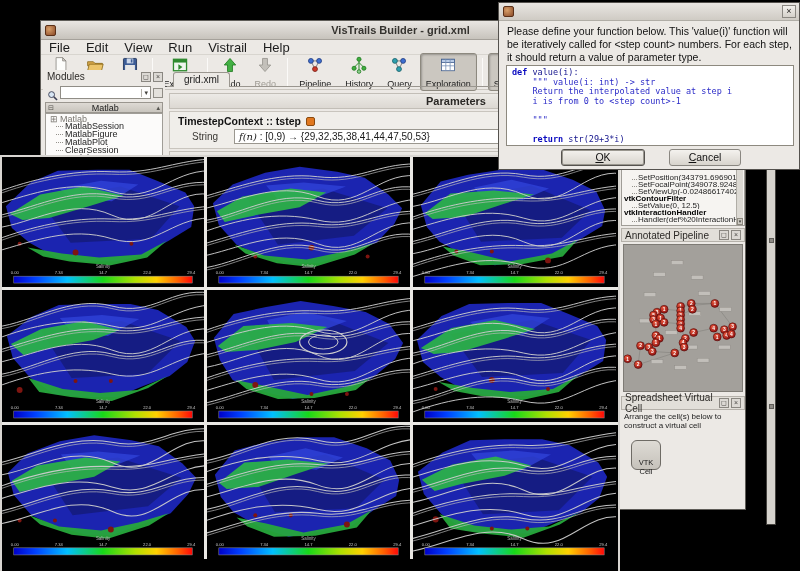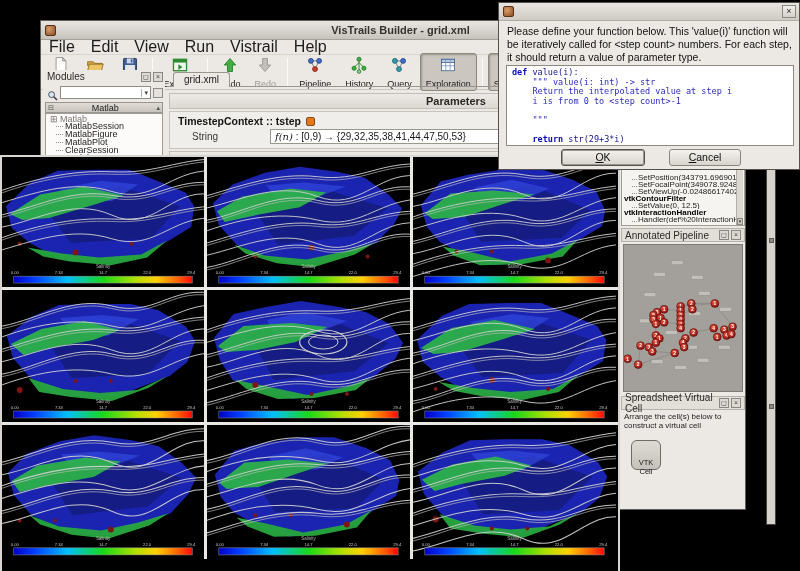--- a/index.html
+++ b/index.html
@@ -13,21 +13,21 @@
              background:#ece9e5; border:1px solid #5f5d58; }
   #builder-titlebar { left:0; top:0; width:704px; height:19px;
     background:linear-gradient(#e9e6e2,#c7c3bc); border-bottom:1px solid #a5a19a;
     display:flex; align-items:center; }
   .app-icon { width:11px; height:11px; margin-left:4px; border-radius:2px;
     background:radial-gradient(circle at 35% 35%, #d9a06a, #8a4a28);
     border:1px solid #5a3018; }
   #builder-title { flex:1; text-align:center; font-size:11px; font-weight:bold; color:#35332f; }
   #menu-bar { left:0; top:19px; width:704px; height:15px; display:flex;
     align-items:center; background:#ece9e5; border-bottom:1px solid #d8d5cf; }
-  .menu-item { font-size:16px; padding:0 8px; color:#1c1c1c; }
+  .menu-item { font-size:13px; padding:0 8px; color:#1c1c1c; }
   #toolbar { left:0; top:34px; width:704px; height:35px; display:flex;
     align-items:center; padding-left:4px; background:#ece9e5;
     border-bottom:1px solid #c9c5be; }
   .tb-btn { display:flex; flex-direction:column; align-items:center;
     padding:2px 5px 1px; margin:0 1px; border:1px solid transparent; border-radius:3px; }
   .tb-btn svg { width:18px; height:18px; }
   .tb-label { font-size:9px; margin-top:1px; color:#1a1a1a; white-space:nowrap; }
   .tb-btn.pressed { background:#cbc7c0; border:1px solid #8d897f;
     box-shadow:inset 1px 1px 2px rgba(0,0,0,.25); }
   .tb-btn.disabled .tb-label { color:#9d9a92; }
@@ -62,21 +62,21 @@
     border-radius:3px 3px 0 0; font-size:10px; line-height:14px; }
   #params-head { left:128px; top:72px; width:574px; height:16px;
     background:linear-gradient(#eceae6,#dcd8d2); border:1px solid #c2beb7;
     text-align:center; font-size:11px; font-weight:bold; line-height:15px; color:#2a2825; }
   #params-body { left:128px; top:90px; width:574px; height:38px;
     background:#f0eeea; border:1px solid #c9c5be; }
   #param-group-row { position:absolute; left:8px; top:3px; display:flex; align-items:center; }
   #param-group-label { font-size:10.5px; font-weight:bold; color:#141414; }
   #param-link-icon { width:9px; height:9px; background:#e07820; border:1px solid #8a4a10;
     border-radius:2px; margin-left:5px; }
-  #param-string-row { position:absolute; left:22px; top:17px; display:flex; align-items:center;gap:36px; }
+  #param-string-row { position:absolute; left:22px; top:17px; display:flex; align-items:center; }
   #param-type { font-size:10px; color:#3a3834; width:42px; }
   #param-input { width:500px; height:15px; background:#fff; border:1px solid #9a978f;
     font-size:10px; line-height:13px; padding-left:4px; white-space:nowrap; overflow:hidden; }
   #param-input .fn { font-style:italic; font-family:"DejaVu Serif", serif; }
   #params-band2 { left:128px; top:130px; width:574px; height:12px;
     background:linear-gradient(#eceae6,#dcd8d2); border:1px solid #c2beb7; }
 
   
   #right-panel { left:580px; top:132px; width:124px; height:353px; background:#ece9e5; }
   #methods-box { position:absolute; left:0; top:0; width:124px; height:73px;

